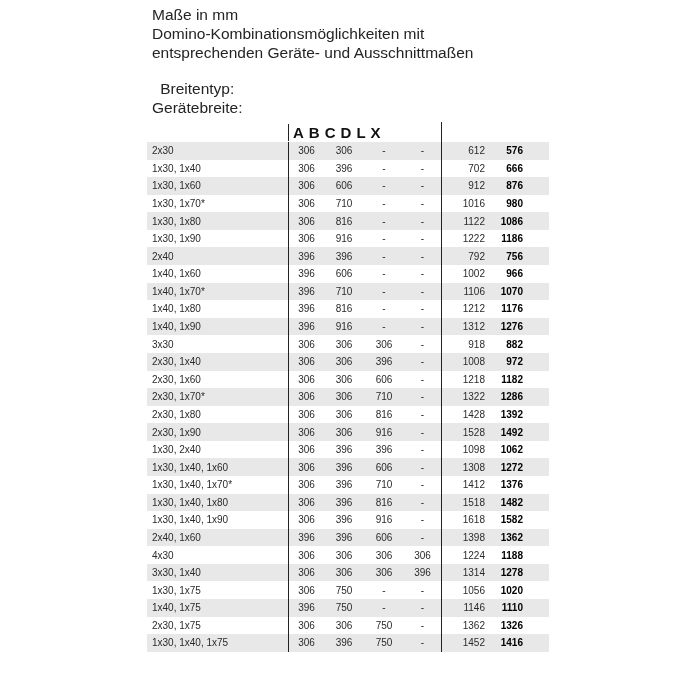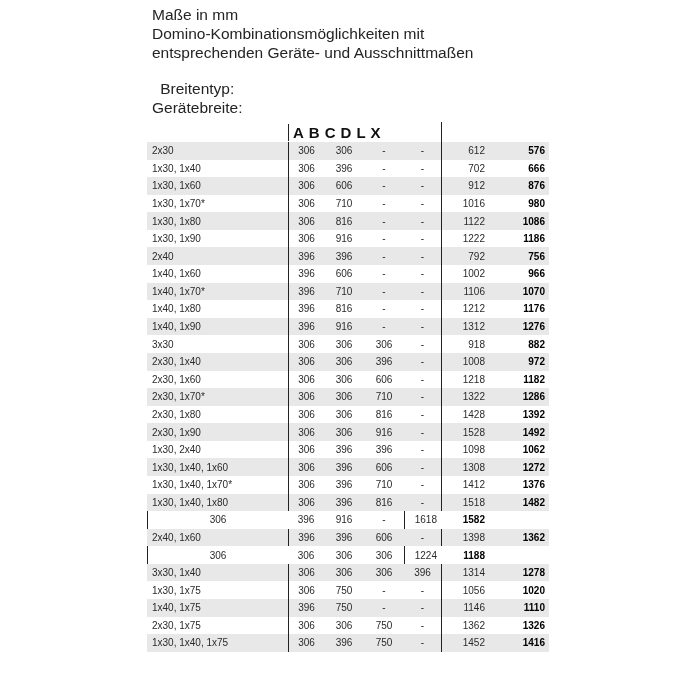--- a/index.html
+++ b/index.html
@@ -67,21 +67,21 @@
   .cell.lbl { padding-left: 5px; }
   .cell.a { border-left: 1.5px solid #222; }
   .cell.a, .cell.b, .cell.c, .cell.d { justify-content: center; }
   .cell.l {
     border-left: 1.5px solid #222;
     justify-content: flex-end;
     padding-right: 4px;
   }
   .cell.x {
     justify-content: flex-end;
-    padding-right: 4px;
+    padding-right: 26px;
     font-weight: bold;
     color: #000;
   }
   .footnote {
     position: absolute;
     left: 152px;
     top: 669px;
     font-size: 13px;
     color: #242424;
   }
@@ -300,37 +300,39 @@
         <div class="row">
           <div class="cell lbl">1x30, 1x40, 1x80</div>
           <div class="cell a">306</div>
           <div class="cell b">396</div>
           <div class="cell c">816</div>
           <div class="cell d">-</div>
           <div class="cell l">1518</div>
           <div class="cell x">1482</div>
         </div>
         <div class="row">
+          <div class="cell lbl">1x30, 1x40, 1x90</div>
           <div class="cell a">306</div>
           <div class="cell b">396</div>
           <div class="cell c">916</div>
           <div class="cell d">-</div>
           <div class="cell l">1618</div>
           <div class="cell x">1582</div>
         </div>
         <div class="row">
           <div class="cell lbl">2x40, 1x60</div>
           <div class="cell a">396</div>
           <div class="cell b">396</div>
           <div class="cell c">606</div>
           <div class="cell d">-</div>
           <div class="cell l">1398</div>
           <div class="cell x">1362</div>
         </div>
         <div class="row">
+          <div class="cell lbl">4x30</div>
           <div class="cell a">306</div>
           <div class="cell b">306</div>
           <div class="cell c">306</div>
           <div class="cell d">306</div>
           <div class="cell l">1224</div>
           <div class="cell x">1188</div>
         </div>
         <div class="row">
           <div class="cell lbl">3x30, 1x40</div>
           <div class="cell a">306</div>

